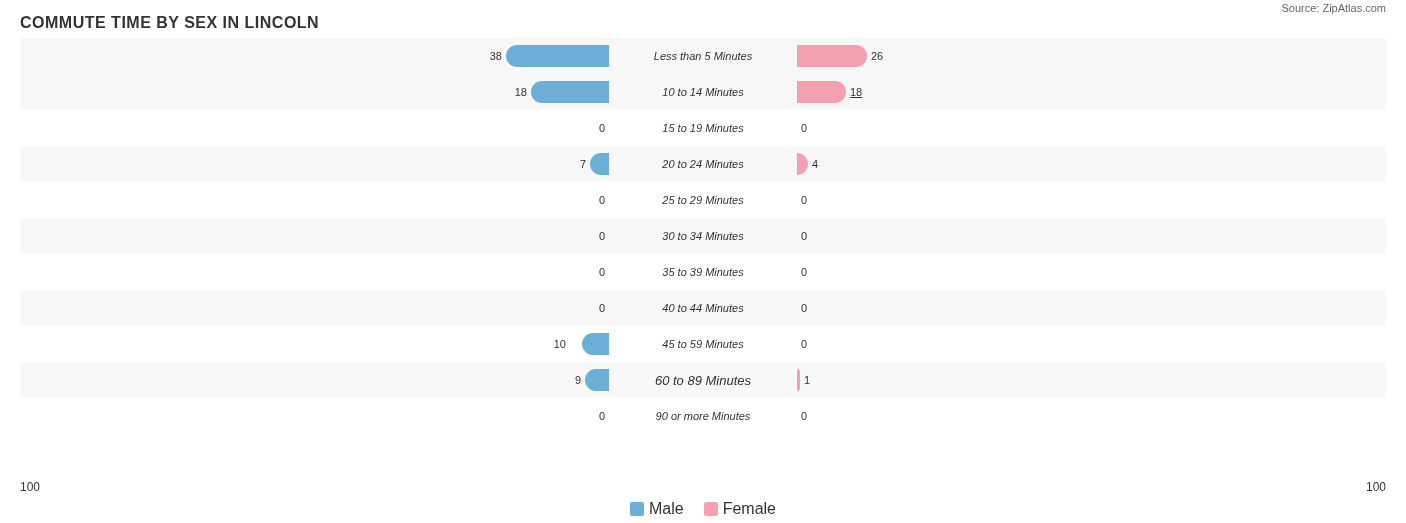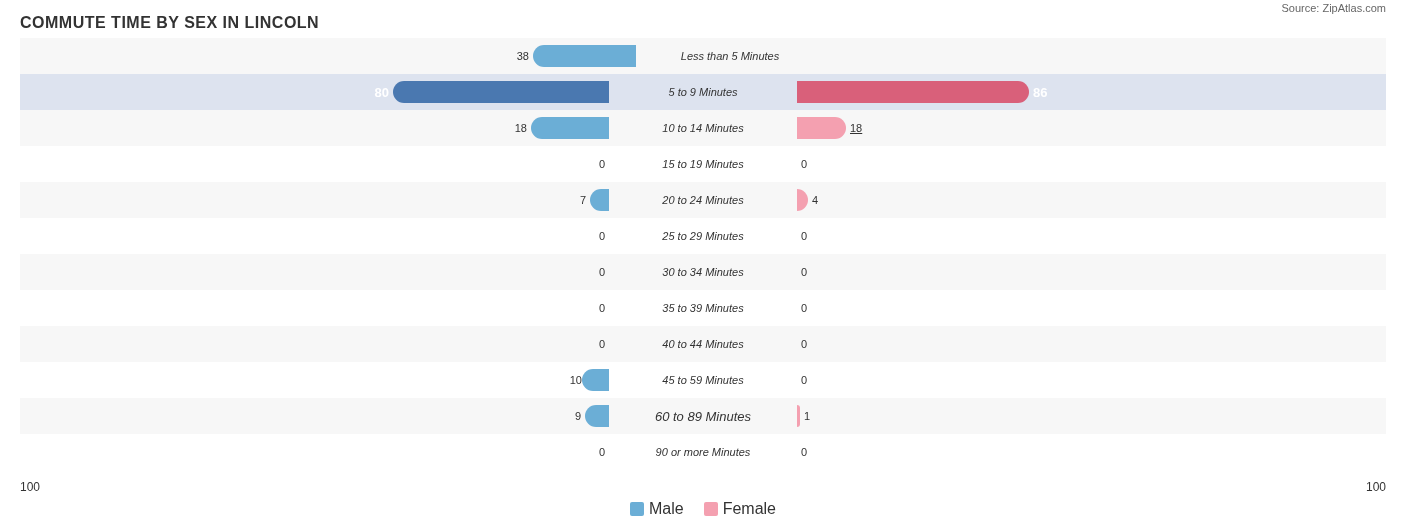--- a/index.html
+++ b/index.html
@@ -113,33 +113,24 @@
 
   <div class="rows-area" id="rows-area">
       <div class="bar-row" style="background: rgb(247, 247, 247);">
       <div class="left-section">
         <div style="display:flex;align-items:center;gap:4px;">
           <span style="color:#333; font-size:11px;; min-width:22px; text-align:right;">38</span>
           <div style="width:103px; height:22px; background:#6baed6; border-radius:11px 0 0 11px;"></div>
         </div>
       </div>
       <div class="label-cell" style="font-size:11px; color:#333; width:180px; flex-shrink:0; text-align:center;">Less than 5 Minutes</div>
-    </div>
-      <div class="bar-row" style="background: rgb(221, 227, 239);">
-      <div class="left-section">
-        <div style="display:flex;align-items:center;gap:4px;">
-          <span style="color:#fff; font-weight:bold; font-size:13px;; min-width:22px; text-align:right;">80</span>
-          <div style="width:216px; height:22px; background:#4a78b0; border-radius:11px 0 0 11px;"></div>
-        </div>
-      </div>
-      <div class="label-cell" style="font-size:11px; color:#333; width:180px; flex-shrink:0; text-align:center;">5 to 9 Minutes</div>
-      <div class="right-section">
-        <div style="display:flex;align-items:center;gap:4px;">
-          <div style="width:232px; height:22px; background:#d9607a; border-radius:0 11px 11px 0;"></div>
-          <span style="color:#fff; font-weight:bold; font-size:13px;; min-width:22px; text-align:left;">86</span>
+      <div class="right-section">
+        <div style="display:flex;align-items:center;gap:4px;">
+          <div style="width:70px; height:22px; background:#f4a0b0; border-radius:0 11px 11px 0;"></div>
+          <span style="color:#333; font-size:11px;; min-width:22px; text-align:left;">26</span>
         </div>
       </div>
     </div>
       <div class="bar-row" style="background: rgb(247, 247, 247);">
       <div class="left-section">
         <div style="display:flex;align-items:center;gap:4px;">
           <span style="color:#333; font-size:11px;; min-width:22px; text-align:right;">18</span>
           <div style="width:78px; height:22px; background:#6baed6; border-radius:11px 0 0 11px;"></div>
         </div>
       </div>
@@ -236,21 +227,21 @@
       <div class="label-cell" style="font-size:11px; color:#333; width:180px; flex-shrink:0; text-align:center;">40 to 44 Minutes</div>
       <div class="right-section">
         <div style="display:flex;align-items:center;gap:4px;">
           <div style="width:0px; height:22px; background:#f4a0b0; border-radius:0 11px 11px 0;"></div>
           <span style="color:#333; font-size:11px;; min-width:22px; text-align:left;">0</span>
         </div>
       </div>
     </div>
       <div class="bar-row" style="background: rgb(255, 255, 255);">
       <div class="left-section">
-        <div style="display:flex;align-items:center;gap:0;">
+        <div style="display:flex;align-items:center;gap:16px;">
           <span style="color:#333; font-size:11px;; min-width:22px; text-align:right;">10</span>
           <div style="width:27px; height:22px; background:#6baed6; border-radius:11px 0 0 11px;"></div>
         </div>
       </div>
       <div class="label-cell" style="font-size:11px; color:#333; width:180px; flex-shrink:0; text-align:center;">45 to 59 Minutes</div>
       <div class="right-section">
         <div style="display:flex;align-items:center;gap:4px;">
           <div style="width:0px; height:22px; background:#f4a0b0; border-radius:0 11px 11px 0;"></div>
           <span style="color:#333; font-size:11px;; min-width:22px; text-align:left;">0</span>
         </div>

